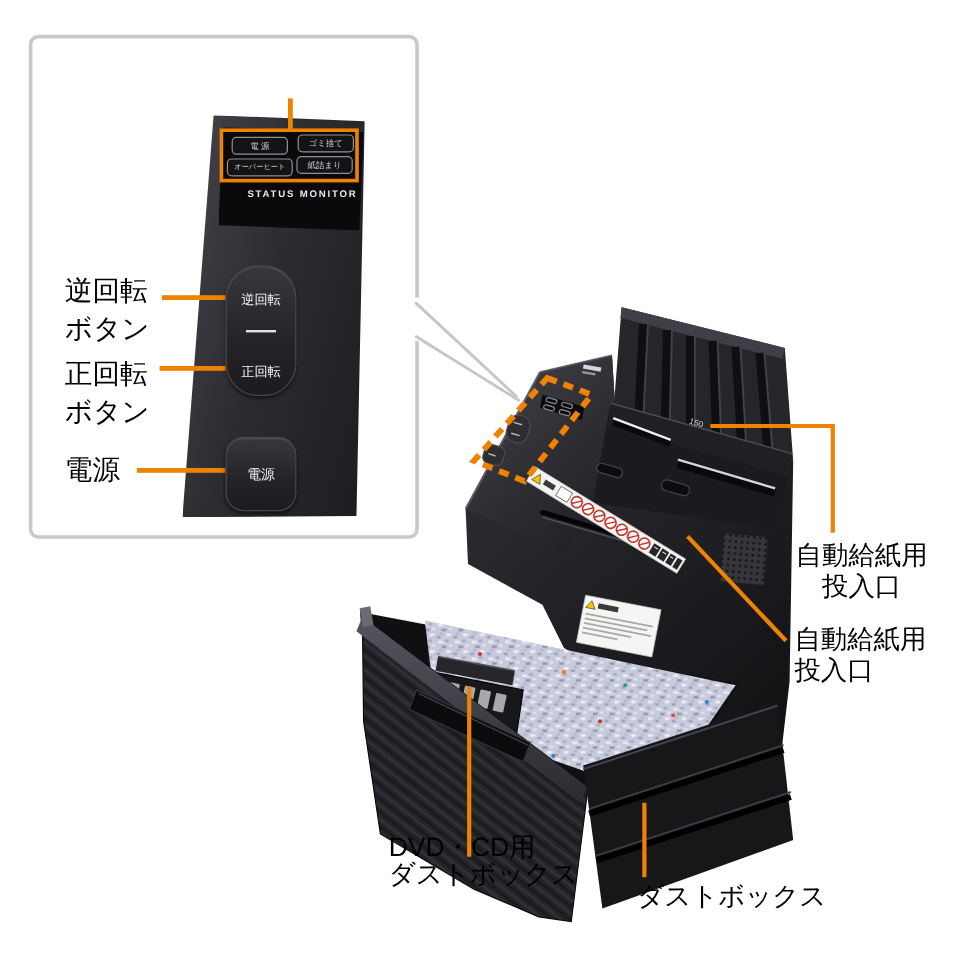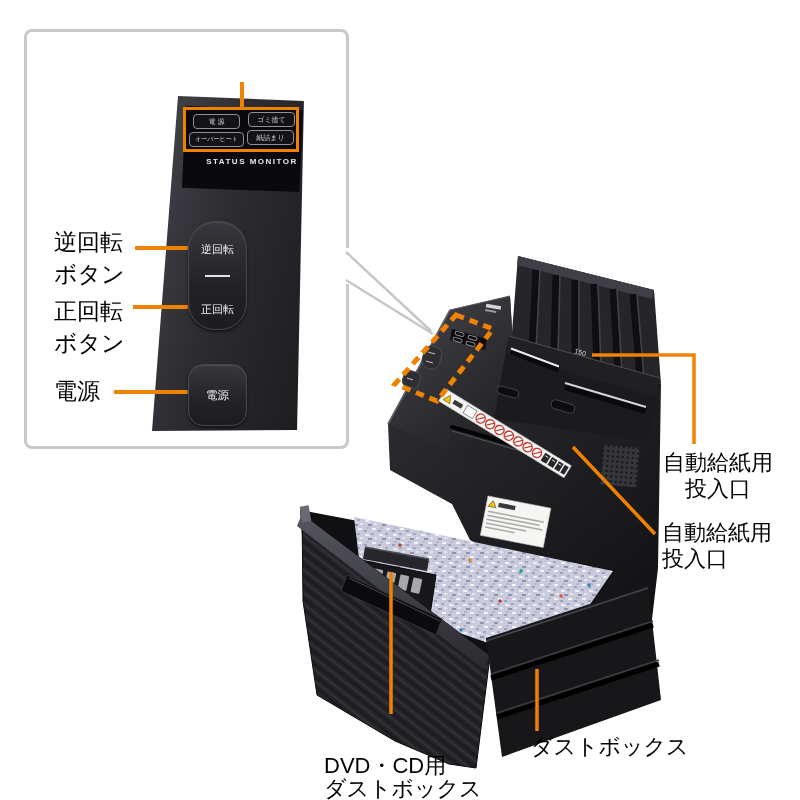--- a/index.html
+++ b/index.html
@@ -33,21 +33,21 @@
   
   .jp{color:#000;font-weight:500;z-index:8;white-space:nowrap;}
   .inset-title{left:158px;top:51px;font-size:23px;letter-spacing:.5px;}
   .plabel{line-height:26px;font-size:22px;}
   .plabel2{line-height:23px;font-size:22px;}
   .cl-rev{left:54px;top:226px;font-size:23px;line-height:32px;}
   .cl-fwd{left:54px;top:295px;font-size:23px;line-height:32px;}
   .cl-pwr{left:54px;top:375px;font-size:23px;line-height:32px;}
   .lb-auto{left:663px;top:450px;text-align:center;}
   .lb-manual{left:662px;top:520px;}
-  .lb-dvd{left:324px;top:754px;}
+  .lb-dvd{left:324px;top:694px;}
   .lb-dust{left:531px;top:735px;}
 </style>
 </head>
 <body>
 
 <div class="stage">
 
   <div class="abs inset-box"></div>
   <div class="abs border-gap"></div>
 

